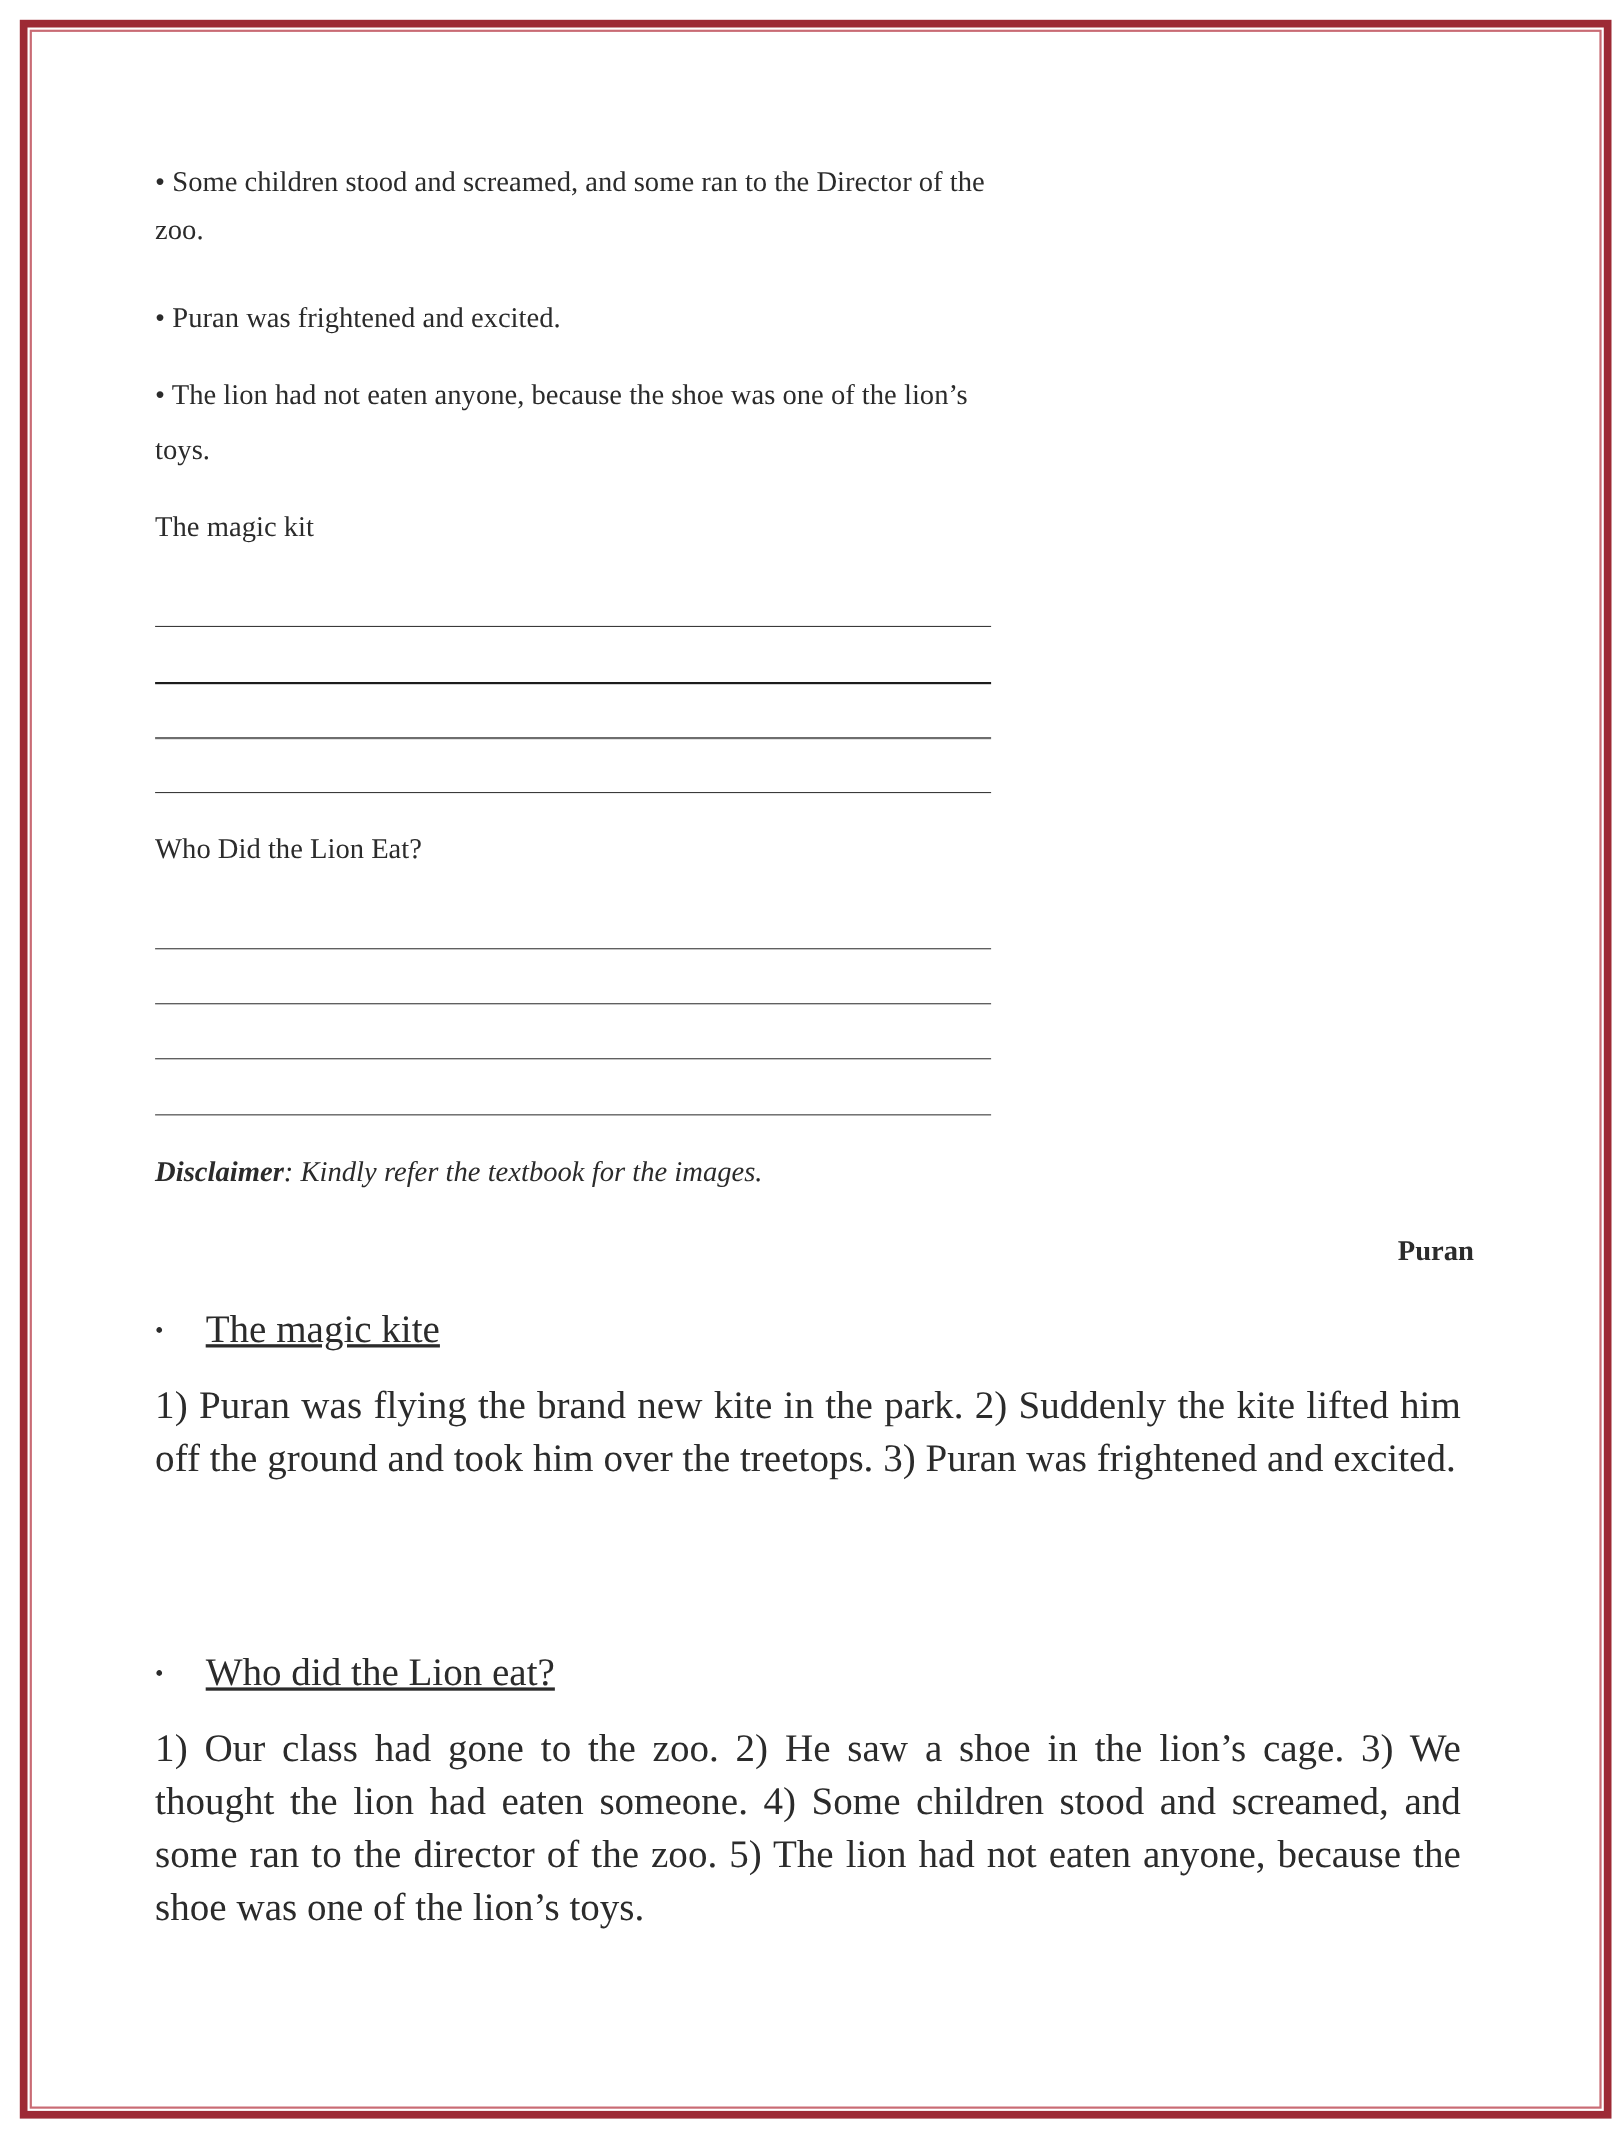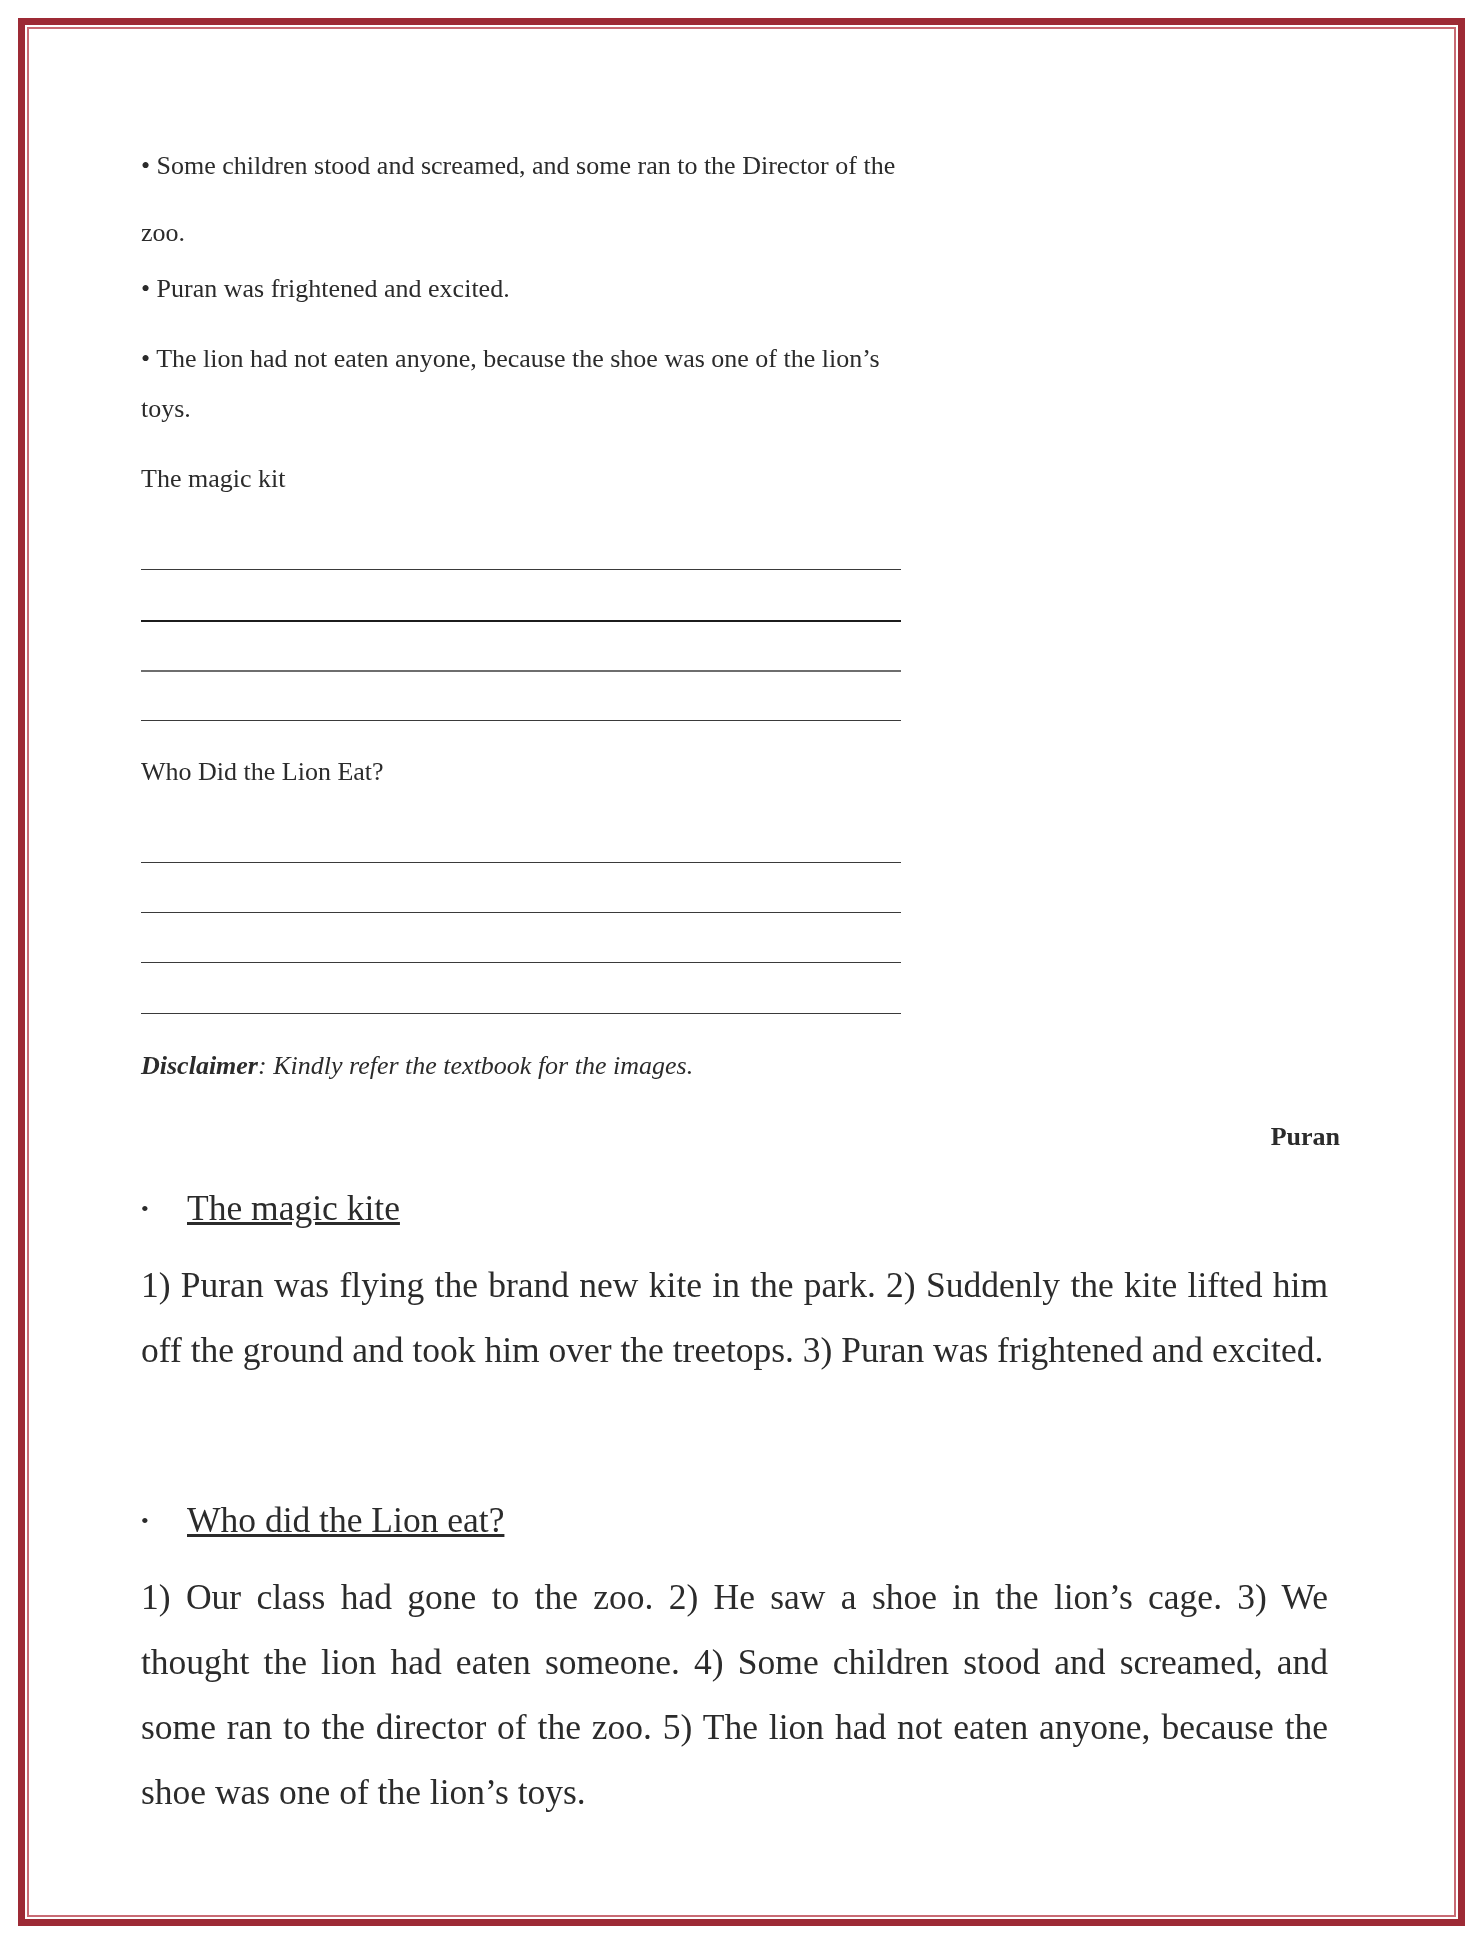--- a/index.html
+++ b/index.html
@@ -4,38 +4,38 @@
 <style>
   html, body { margin: 0; padding: 0; background: #ffffff; }
   body { width: 1469px; height: 1937px; position: relative; overflow: hidden;
          font-family: "Liberation Serif", "DejaVu Serif", serif; color: #2b2b2b; }
   .frame-outer { position: absolute; left: 18px; top: 18px; width: 1447px; height: 1908px;
                  box-sizing: border-box; border: 7px solid #9d2a35; }
   .frame-inner { position: absolute; left: 27px; top: 27px; width: 1429px; height: 1890px;
                  box-sizing: border-box; border: 2px solid #c96b74; }
   .t { position: absolute; left: 141px; width: 1199px; font-size: 26px; line-height: 50px;
        white-space: nowrap; }
-  .para { position: absolute; left: 141px; width: 1187px; font-size: 35.5px; line-height: 65px;
+  .para { position: absolute; left: 141px; width: 1187px; font-size: 35.5px; line-height: 48px;
           text-align: justify; text-align-last: left; }
   .rule { position: absolute; left: 141px; width: 760px; height: 0; border-top: 1.5px solid #3a3a3a; }
   .rule.dark { border-top: 2px solid #1c1c1c; }
   .rule.mid { border-top: 2px solid #6e6e6e; }
   .bullet-row { position: absolute; left: 141px; font-size: 35.5px; line-height: 50px; white-space: nowrap; text-decoration: underline; }
   .bullet-row .dot { display: inline-block; width: 46px; font-size: 22px; vertical-align: 4px; }
   .bold { font-weight: bold; text-align: right; }
   .ital { font-style: italic; }
 </style>
 </head>
 <body>
 
 <div class="frame-outer"></div>
 <div class="frame-inner"></div>
 
 <div class="t" style="top:141px">• Some children stood and screamed, and some ran to the Director of the</div>
-<div class="t" style="top:208px">zoo.</div>
+<div class="t" style="top:184px">zoo.</div>
 <div class="t" style="top:264px">• Puran was frightened and excited.</div>
 <div class="t" style="top:334px">• The lion had not eaten anyone, because the shoe was one of the lion’s</div>
 <div class="t" style="top:384px">toys.</div>
 
 <div class="t" style="top:454px">The magic kit</div>
 <div class="rule" style="top:569px"></div>
 <div class="rule dark" style="top:620px"></div>
 <div class="rule mid" style="top:670px"></div>
 <div class="rule" style="top:720px"></div>
 

